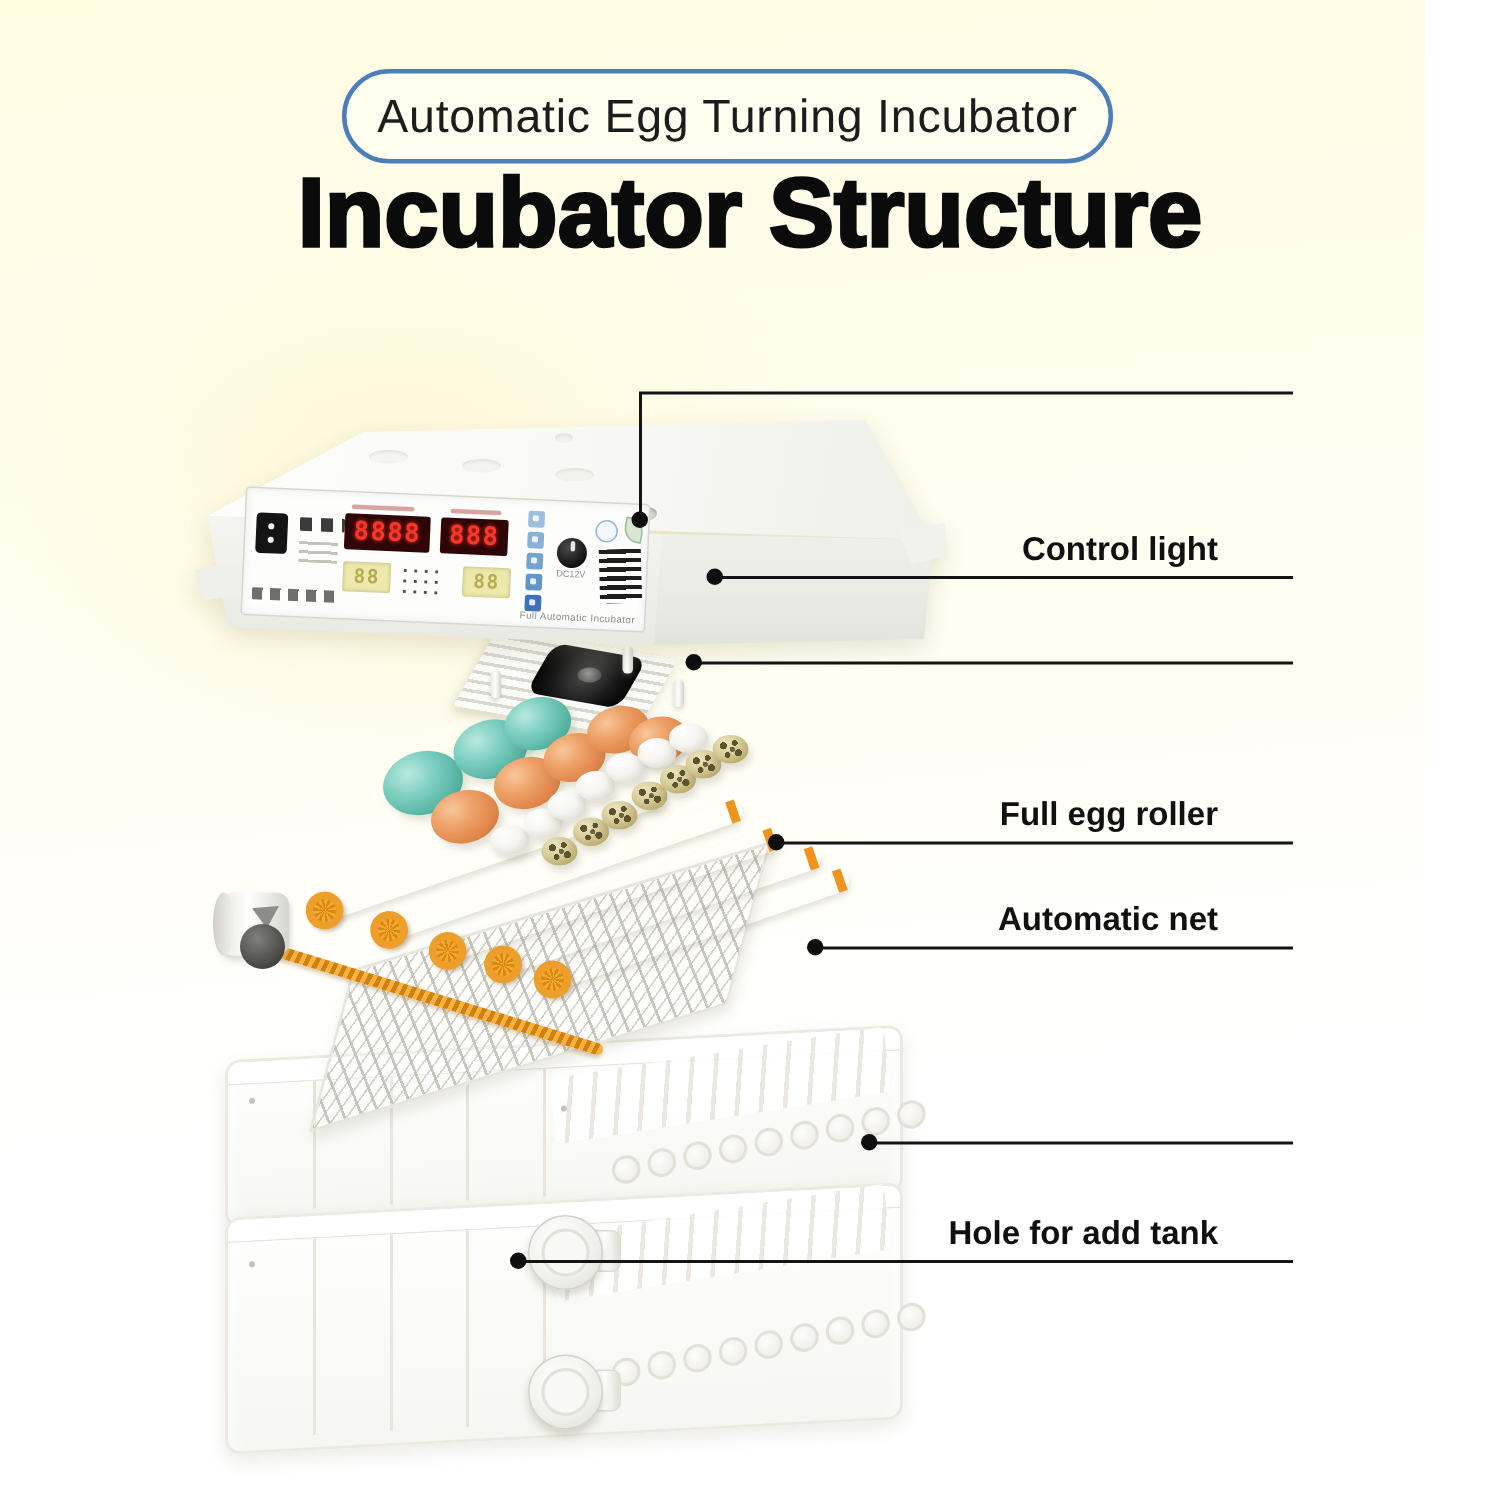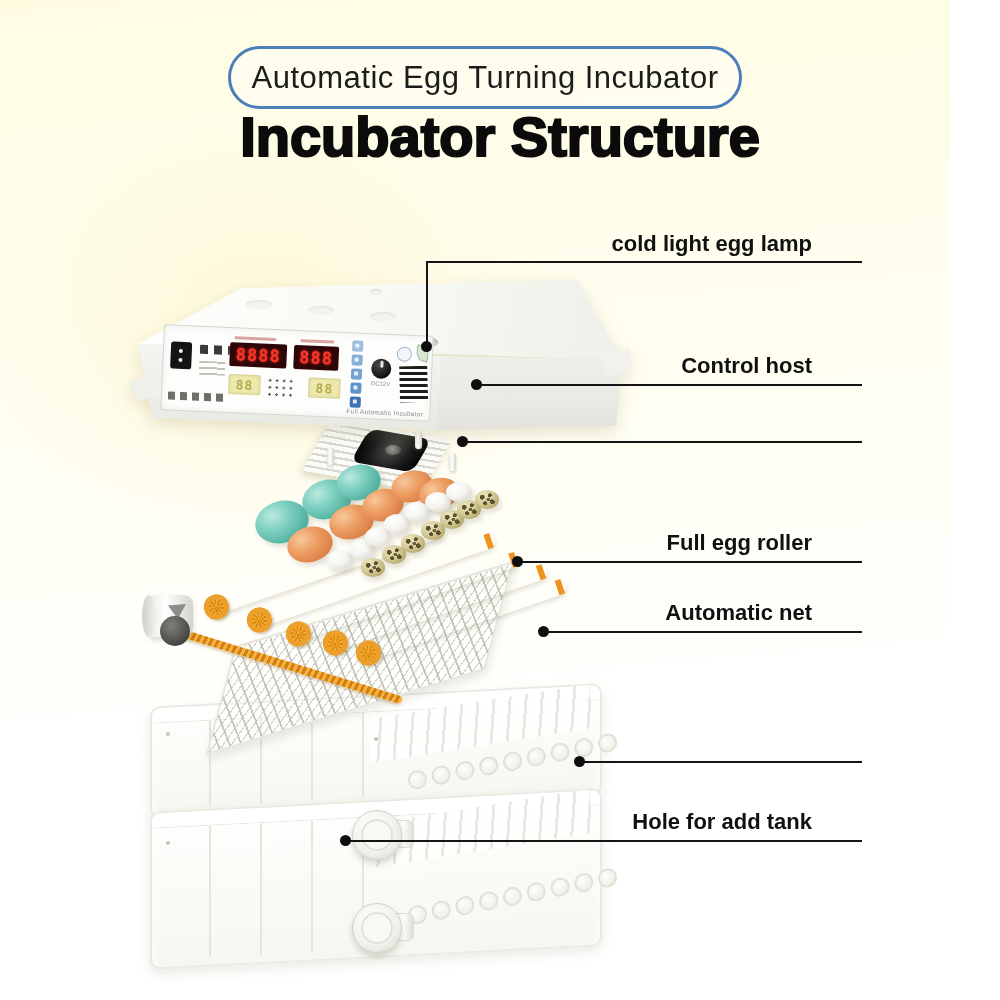--- a/index.html
+++ b/index.html
@@ -14,21 +14,21 @@
   
   .badge{
     position:absolute;left:228px;top:46px;width:514px;height:63px;
     border:3px solid #4d7ebc;border-radius:40px;
     display:flex;align-items:center;justify-content:center;
     background:rgba(255,255,252,.35);box-sizing:border-box;
   }
   .badge span{font-size:31px;font-weight:400;color:#1c1c1c;letter-spacing:.5px;white-space:nowrap;}
   .title{
     position:absolute;left:0;top:104px;width:1000px;margin:0;text-align:center;
-    font-size:56px;font-weight:bold;color:#0b0b0b;letter-spacing:0;
+    font-size:65px;font-weight:bold;color:#0b0b0b;letter-spacing:0;
     -webkit-text-stroke:2.2px #0b0b0b;
   }
 
   
   .cline{position:absolute;height:2px;background:#141414;z-index:20;}
   .cvline{position:absolute;width:2px;background:#141414;z-index:20;}
   .cdot{position:absolute;width:11px;height:11px;border-radius:50%;background:#0e0e0e;z-index:21;}
   .clabel{position:absolute;right:138px;text-align:right;white-space:nowrap;
     font-size:22px;font-weight:bold;color:#101010;z-index:21;}
 
@@ -317,25 +317,24 @@
     <div class="screw" style="left:222px;top:46px;"></div>
   </div>
   <div class="spout" style="left:392px;top:820px;"></div>
   <div class="wcap" style="left:352px;top:810px;"></div>
   <div class="spout" style="left:392px;top:913px;"></div>
   <div class="wcap" style="left:352px;top:903px;"></div>
 
   <div class="cvline" style="left:426px;top:262px;height:86px;"></div>
   <div class="cline" style="left:426px;top:261px;width:436px;"></div>
   <div class="cdot" style="left:421px;top:341px;"></div>
-  <div class="clabel" style="top:231px;">cold light egg lamp</div>
 
   <div class="cline" style="left:477px;top:384px;width:385px;"></div>
   <div class="cdot" style="left:471px;top:379px;"></div>
-  <div class="clabel" style="top:353px;">Control host</div>
+  <div class="clabel" style="top:353px;">Control light</div>
 
   <div class="cline" style="left:463px;top:441px;width:399px;"></div>
   <div class="cdot" style="left:457px;top:436px;"></div>
 
   <div class="cline" style="left:518px;top:561px;width:344px;"></div>
   <div class="cdot" style="left:512px;top:556px;"></div>
   <div class="clabel" style="top:530px;">Full egg roller</div>
 
   <div class="cline" style="left:544px;top:631px;width:318px;"></div>
   <div class="cdot" style="left:538px;top:626px;"></div>

